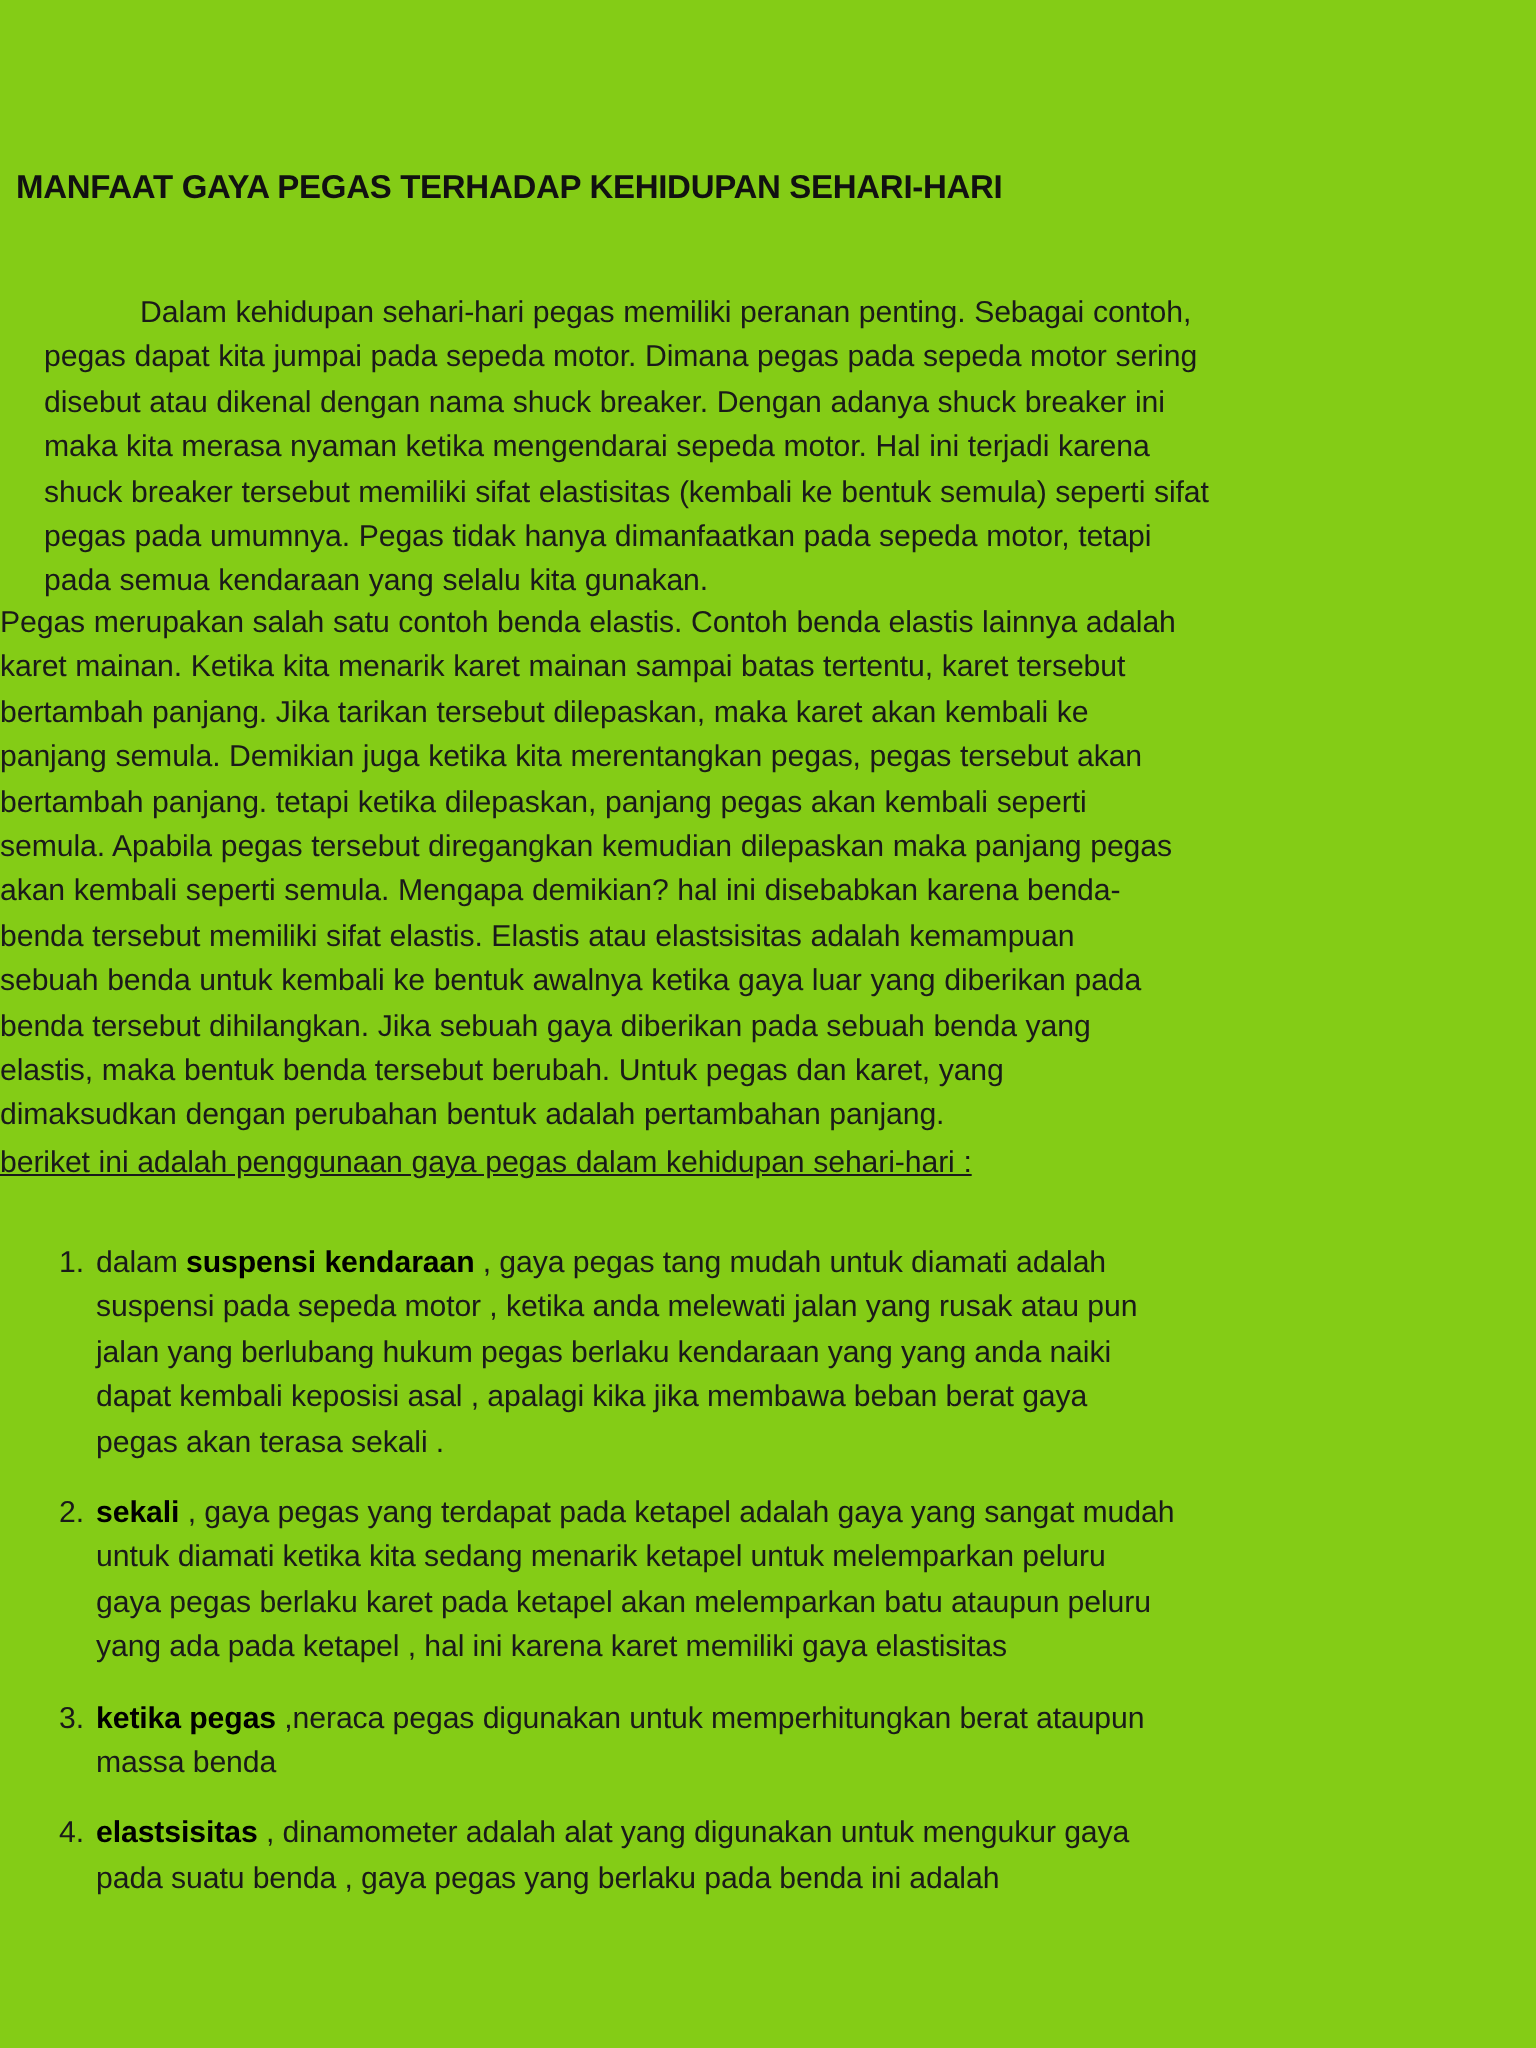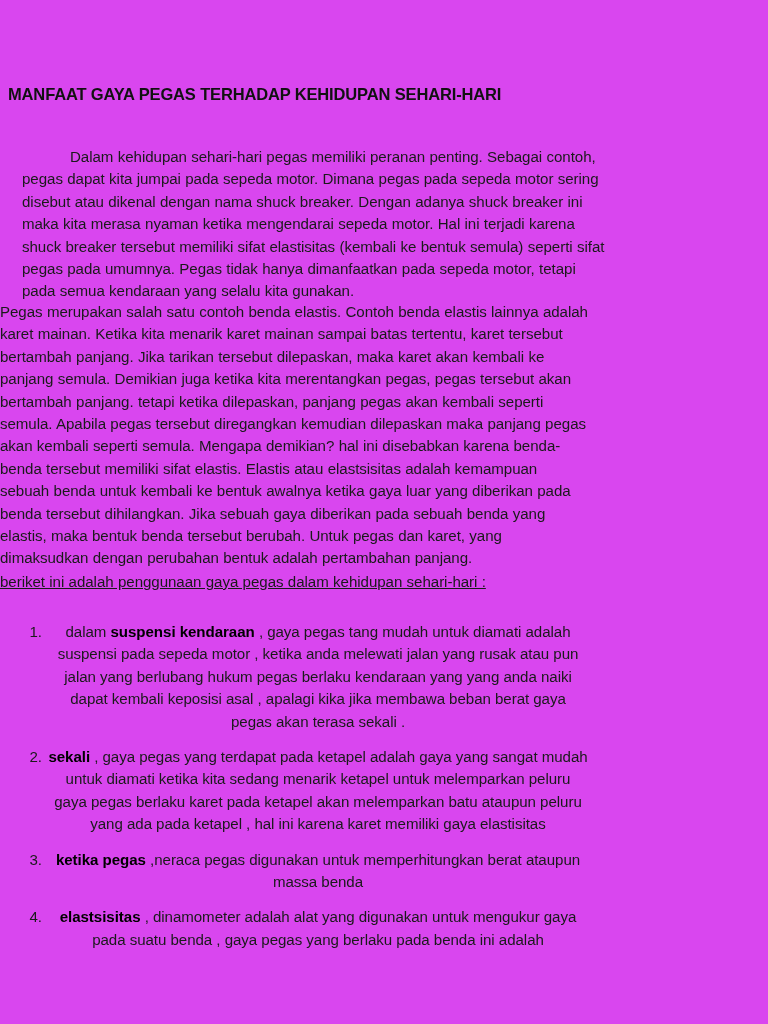--- a/index.html
+++ b/index.html
@@ -15,21 +15,21 @@
     font-family: "Liberation Sans", "DejaVu Sans", sans-serif;
     color: #000000;
     -webkit-font-smoothing: antialiased;
   }
   .page {
     position: relative;
     width: 768px;
     height: 1024px;
     box-sizing: border-box;
     padding: 0;
-    background: #d946ef;
+    background: #84cc16;
   }
   .doc-title {
     margin: 0;
     padding: 0;
     position: absolute;
     left: 8px;
     top: 84px;
     width: 600px;
     font-size: 16.5px;
     font-weight: bold;
@@ -94,21 +94,20 @@
     left: 20px;
     top: 0;
     width: 22px;
     text-align: right;
     font-size: 15.1px;
     line-height: 22.4px;
     color: #1a1a1a;
   }
   .list-text {
     display: block;
-    text-align: center;
   }
   b, .bold {
     font-weight: bold;
     color: #000000;
   }
 </style>
 </head>
 <body>
 
 <div class="page">

